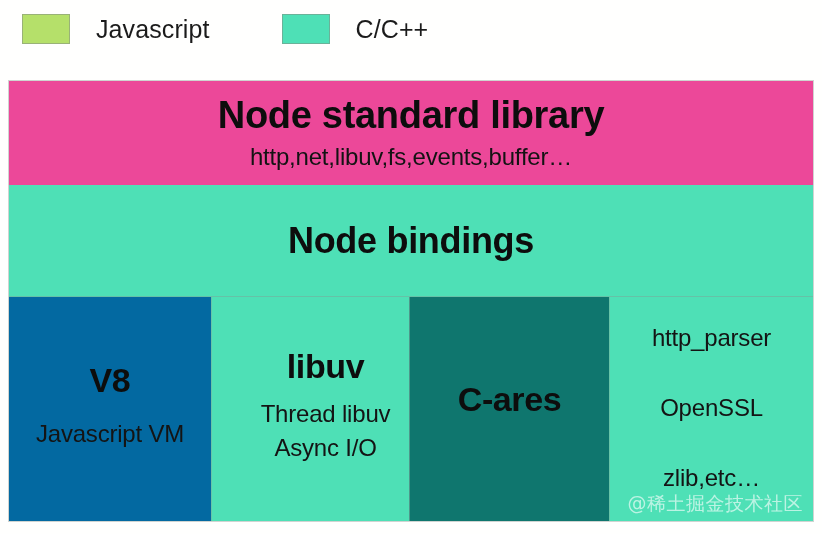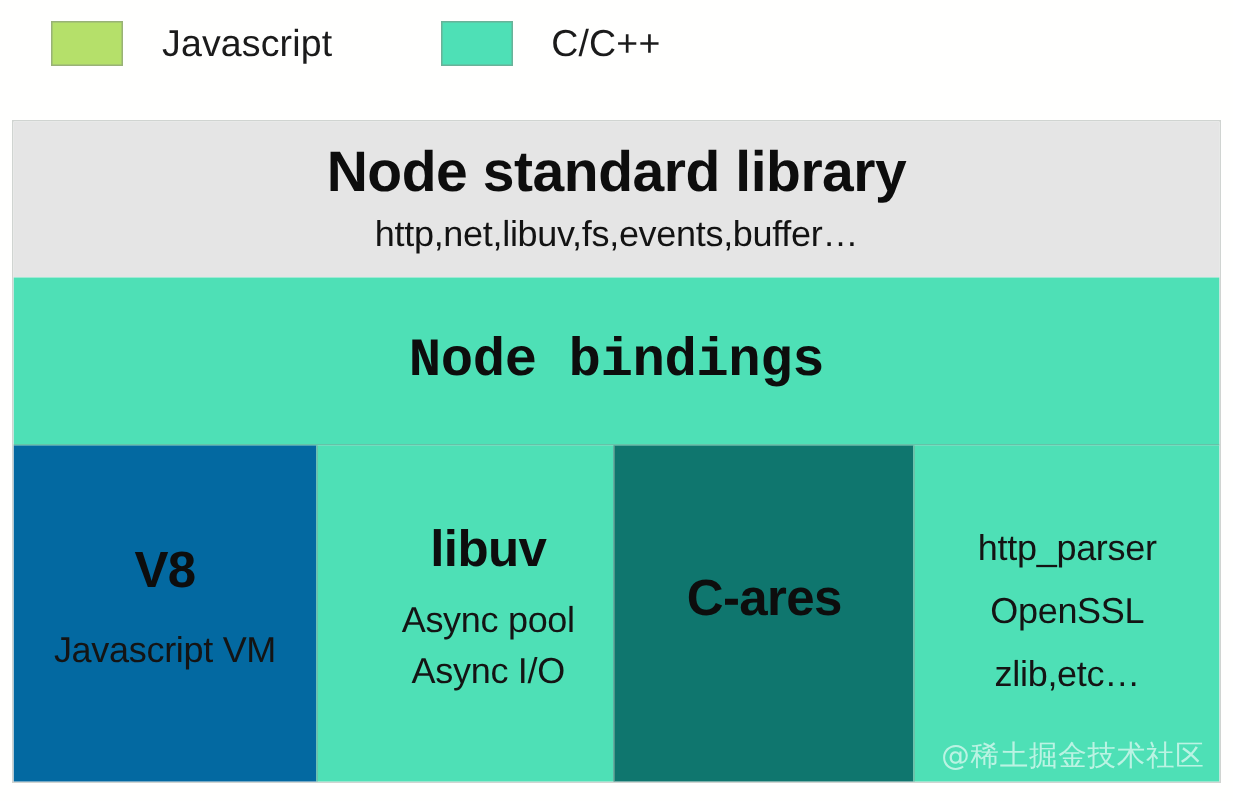--- a/index.html
+++ b/index.html
@@ -11,21 +11,21 @@
     height: 534px;
     background: #fffffe;
     font-family: "Liberation Sans", sans-serif;
     overflow: hidden;
     position: relative;
   }
 
   
   #legend {
     position: absolute;
-    left: 12px;
+    left: 0;
     top: 0;
     width: 784px;
     height: 58px;
     display: flex;
     align-items: center;
   }
   .legend-item {
     display: flex;
     align-items: center;
   }
@@ -82,21 +82,20 @@
   }
 
   
   #band-bindings {
     height: 112px;
     display: flex;
     align-items: center;
     justify-content: center;
     box-sizing: border-box;
     border-bottom: 1px solid rgba(120,170,155,0.55);
-    font-family: Liberation Mono, monospace;
   }
   #band-bindings .band-title {
     font-size: 36px;
     font-weight: bold;
     color: #0d0d0d;
     letter-spacing: -0.3px;
   }
 
   
   #columns {
@@ -167,47 +166,47 @@
     <span class="legend-label">Javascript</span>
   </div>
   <div class="legend-item c">
     <span class="legend-swatch" style="background: rgb(78, 224, 182);"></span>
     <span class="legend-label">C/C++</span>
   </div>
 </div>
 
 <div id="diagram">
 
-  <div id="band-stdlib" style="background: #e5e5e5; align-items: center;">
+  <div id="band-stdlib" style="background: #ec4899; align-items: center;">
     <div class="band-title">Node standard library</div>
     <div class="band-sub">http,net,libuv,fs,events,buffer…</div>
   </div>
 
   <div id="band-bindings" style="background: rgb(78, 224, 182);">
     <div class="band-title">Node bindings</div>
   </div>
 
   <div id="columns">
 
     <div class="col col-v8" style="background: #0369a1;">
       <div class="col-title">V8</div>
       <div class="col-line">Javascript VM</div>
     </div>
 
     <div class="col col-libuv" style="background: rgb(78, 224, 182);">
       <div class="col-title">libuv</div>
-      <div class="col-line">Async pool</div>
+      <div class="col-line">Thread libuv</div>
       <div class="col-line">Async I/O</div>
     </div>
 
     <div class="col col-cares" style="background: #0f766e;">
       <div class="col-title">C-ares</div>
     </div>
 
-    <div class="col col-deps" style="background: rgb(78, 224, 182);">
+    <div class="col col-deps" style="background: rgb(78, 224, 182); gap: 28px;">
       <div class="col-line">http_parser</div>
       <div class="col-line">OpenSSL</div>
       <div class="col-line">zlib,etc…</div>
     </div>
 
   </div>
 
   <div id="watermark">@稀土掘金技术社区</div>
 </div>
 

